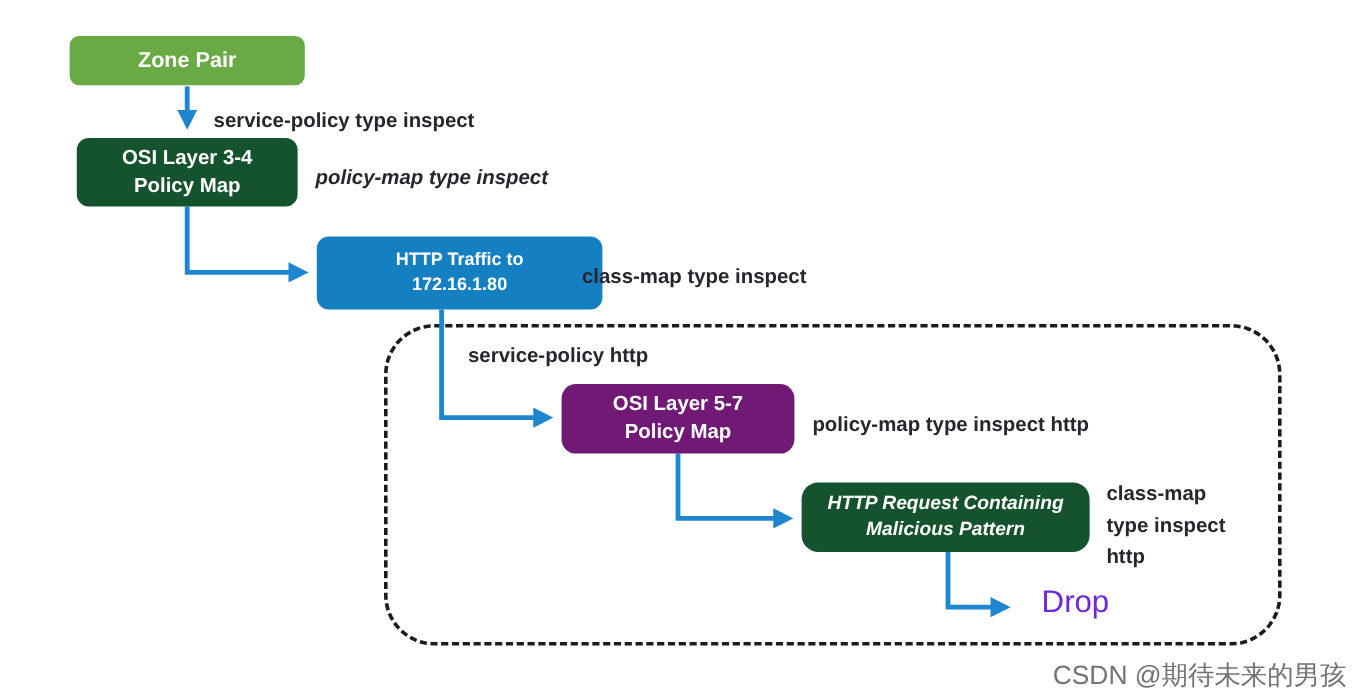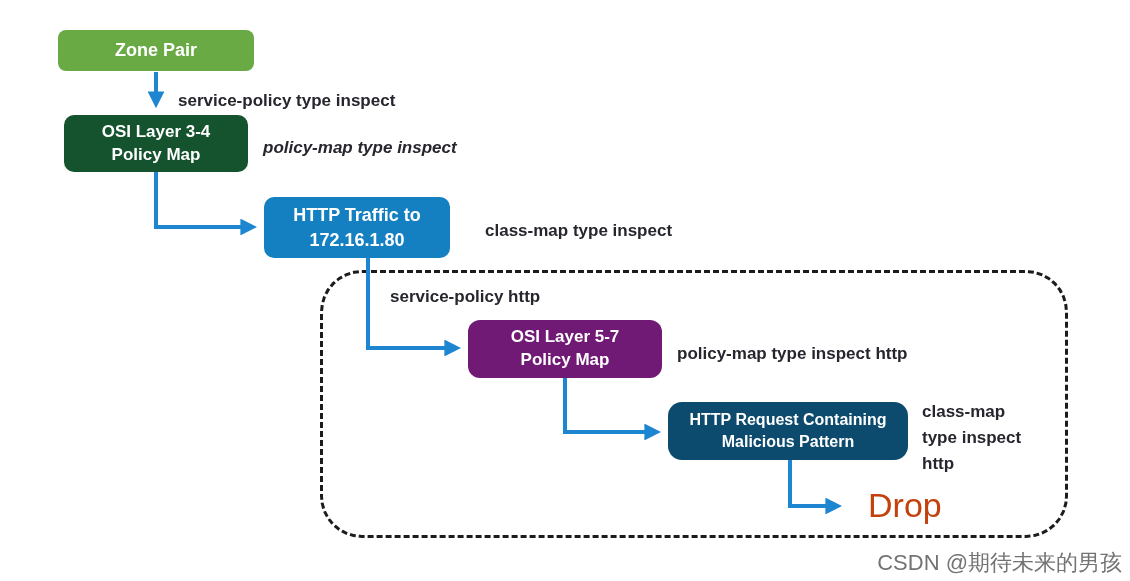--- a/index.html
+++ b/index.html
@@ -31,21 +31,21 @@
     justify-content: center;
     text-align: center;
     color: #ffffff;
     font-weight: bold;
     white-space: pre-line;
     line-height: 1.35;
     border-radius: 10px;
   }
   .node-zone-pair      { left: 58px;  top: 30px;  width: 196px; height: 41px;  font-size: 18px; border-radius: 8px; }
   .node-l34            { left: 64px;  top: 115px; width: 184px; height: 57px;  font-size: 17px; }
-  .node-http-traffic   { left: 264px; top: 197px; width: 186px; height: 61px;  font-size: 18px; }
+  .node-http-traffic   { left: 264px; top: 197px; width: 238px; height: 61px;  font-size: 15px; }
   .node-l57            { left: 468px; top: 320px; width: 194px; height: 58px;  font-size: 17px; border-radius: 12px; }
   .node-malicious      { left: 668px; top: 402px; width: 240px; height: 58px;  font-size: 16px; border-radius: 14px; }
 
   .dashed-group {
     position: absolute;
     left: 320px; top: 270px;
     width: 748px; height: 268px;
     border: 3px dashed #1c1c1c;
     border-radius: 42px;
     z-index: 0;
@@ -64,22 +64,22 @@
   .ann-policy-map-inspect       { left: 263px; top: 135px; font-style: italic; }
   .ann-class-map-inspect        { left: 485px; top: 218px; }
   .ann-service-policy-http      { left: 390px; top: 284px; }
   .ann-policy-map-inspect-http  { left: 677px; top: 341px; }
   .ann-class-map-inspect-http   { left: 922px; top: 399px; }
 
   .drop-label {
     position: absolute;
     left: 868px; top: 486px;
     z-index: 3;
-    color: #c2410c;
-    font-size: 34px;
+    color: #6d28d9;
+    font-size: 26px;
     font-weight: normal;
   }
 
   .watermark {
     position: absolute;
     right: 8px; top: 548px;
     z-index: 3;
     color: #737373;
     font-size: 22px;
     font-weight: normal;
@@ -110,21 +110,21 @@
 
   <div class="node node-l34" style="background: #14532d;">OSI Layer 3-4
 Policy Map</div>
 
   <div class="node node-http-traffic" style="background: rgb(20, 128, 194);">HTTP Traffic to
 172.16.1.80</div>
 
   <div class="node node-l57" style="background: #701a75;">OSI Layer 5-7
 Policy Map</div>
 
-  <div class="node node-malicious" style="background: #0c4a6e;">HTTP Request Containing
+  <div class="node node-malicious" style="background: #14532d; font-style: italic;">HTTP Request Containing
 Malicious Pattern</div>
 
   <div class="annotation ann-service-policy-inspect">service-policy type inspect</div>
 
   <div class="annotation ann-policy-map-inspect">policy-map type inspect</div>
 
   <div class="annotation ann-class-map-inspect">class-map type inspect</div>
 
   <div class="annotation ann-service-policy-http">service-policy http</div>
 

